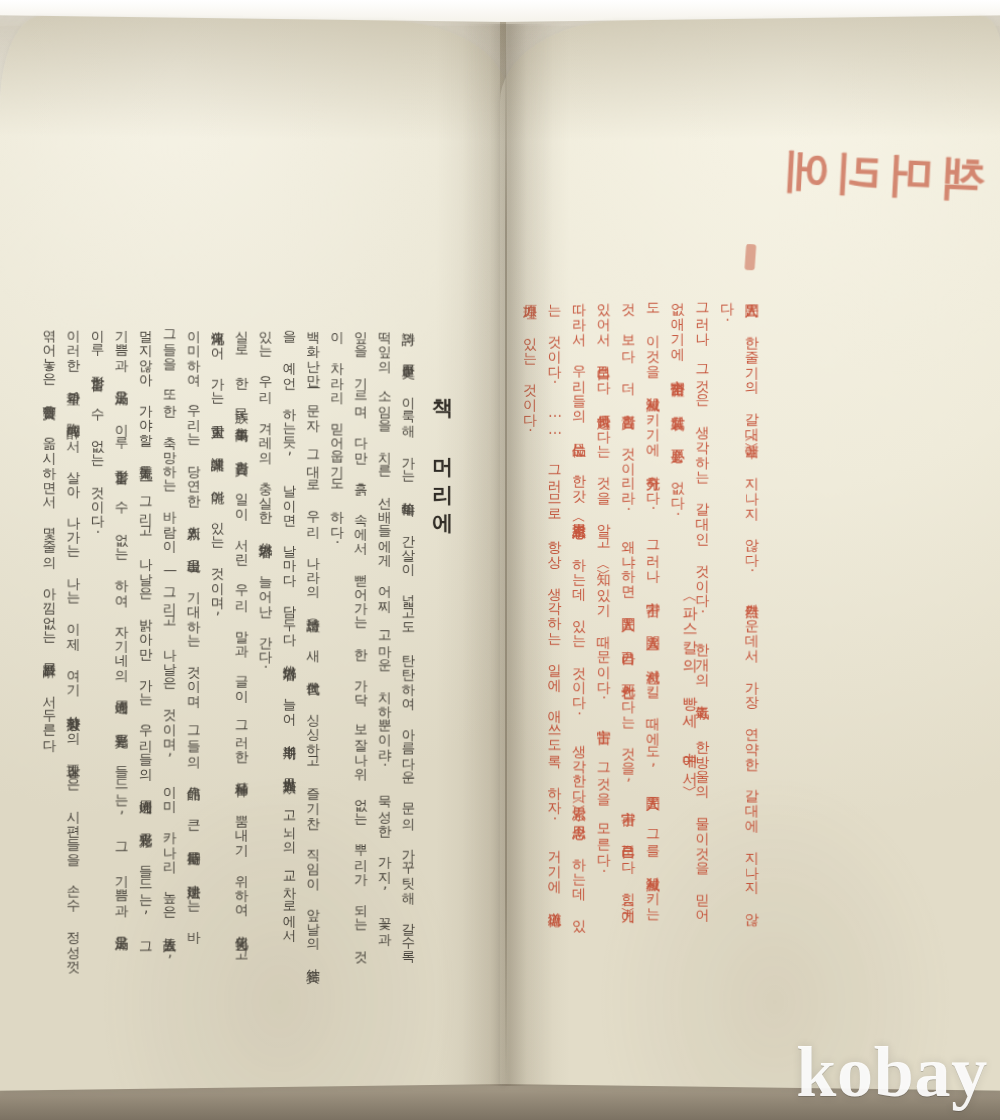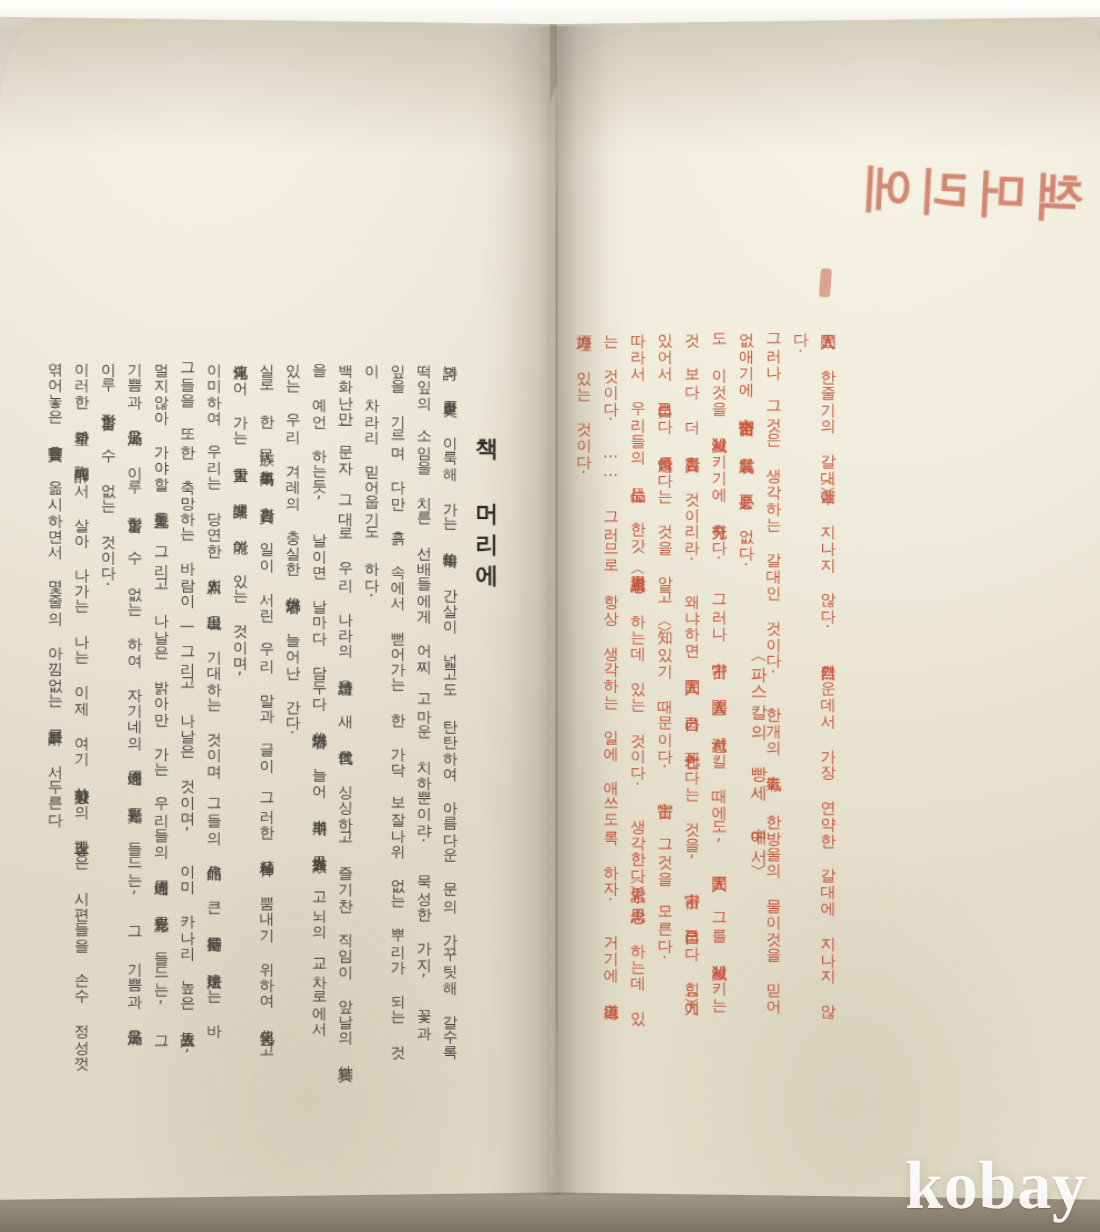--- a/index.html
+++ b/index.html
@@ -214,21 +214,21 @@
     border-radius: 3px;
     transform: rotate(4deg);
   }
 
   
   .watermark {
     position: absolute;
     right: 12px;
     bottom: 6px;
     font-family: "Liberation Serif", serif;
-    font-size: 62px;
+    font-size: 72px;
     font-weight: 700;
     letter-spacing: .01em;
     color: rgba(255,255,255,.92);
     text-shadow:
       0 1px 0 rgba(0,0,0,.18),
       0 0 10px rgba(0,0,0,.12);
     user-select: none;
   }
 
   

